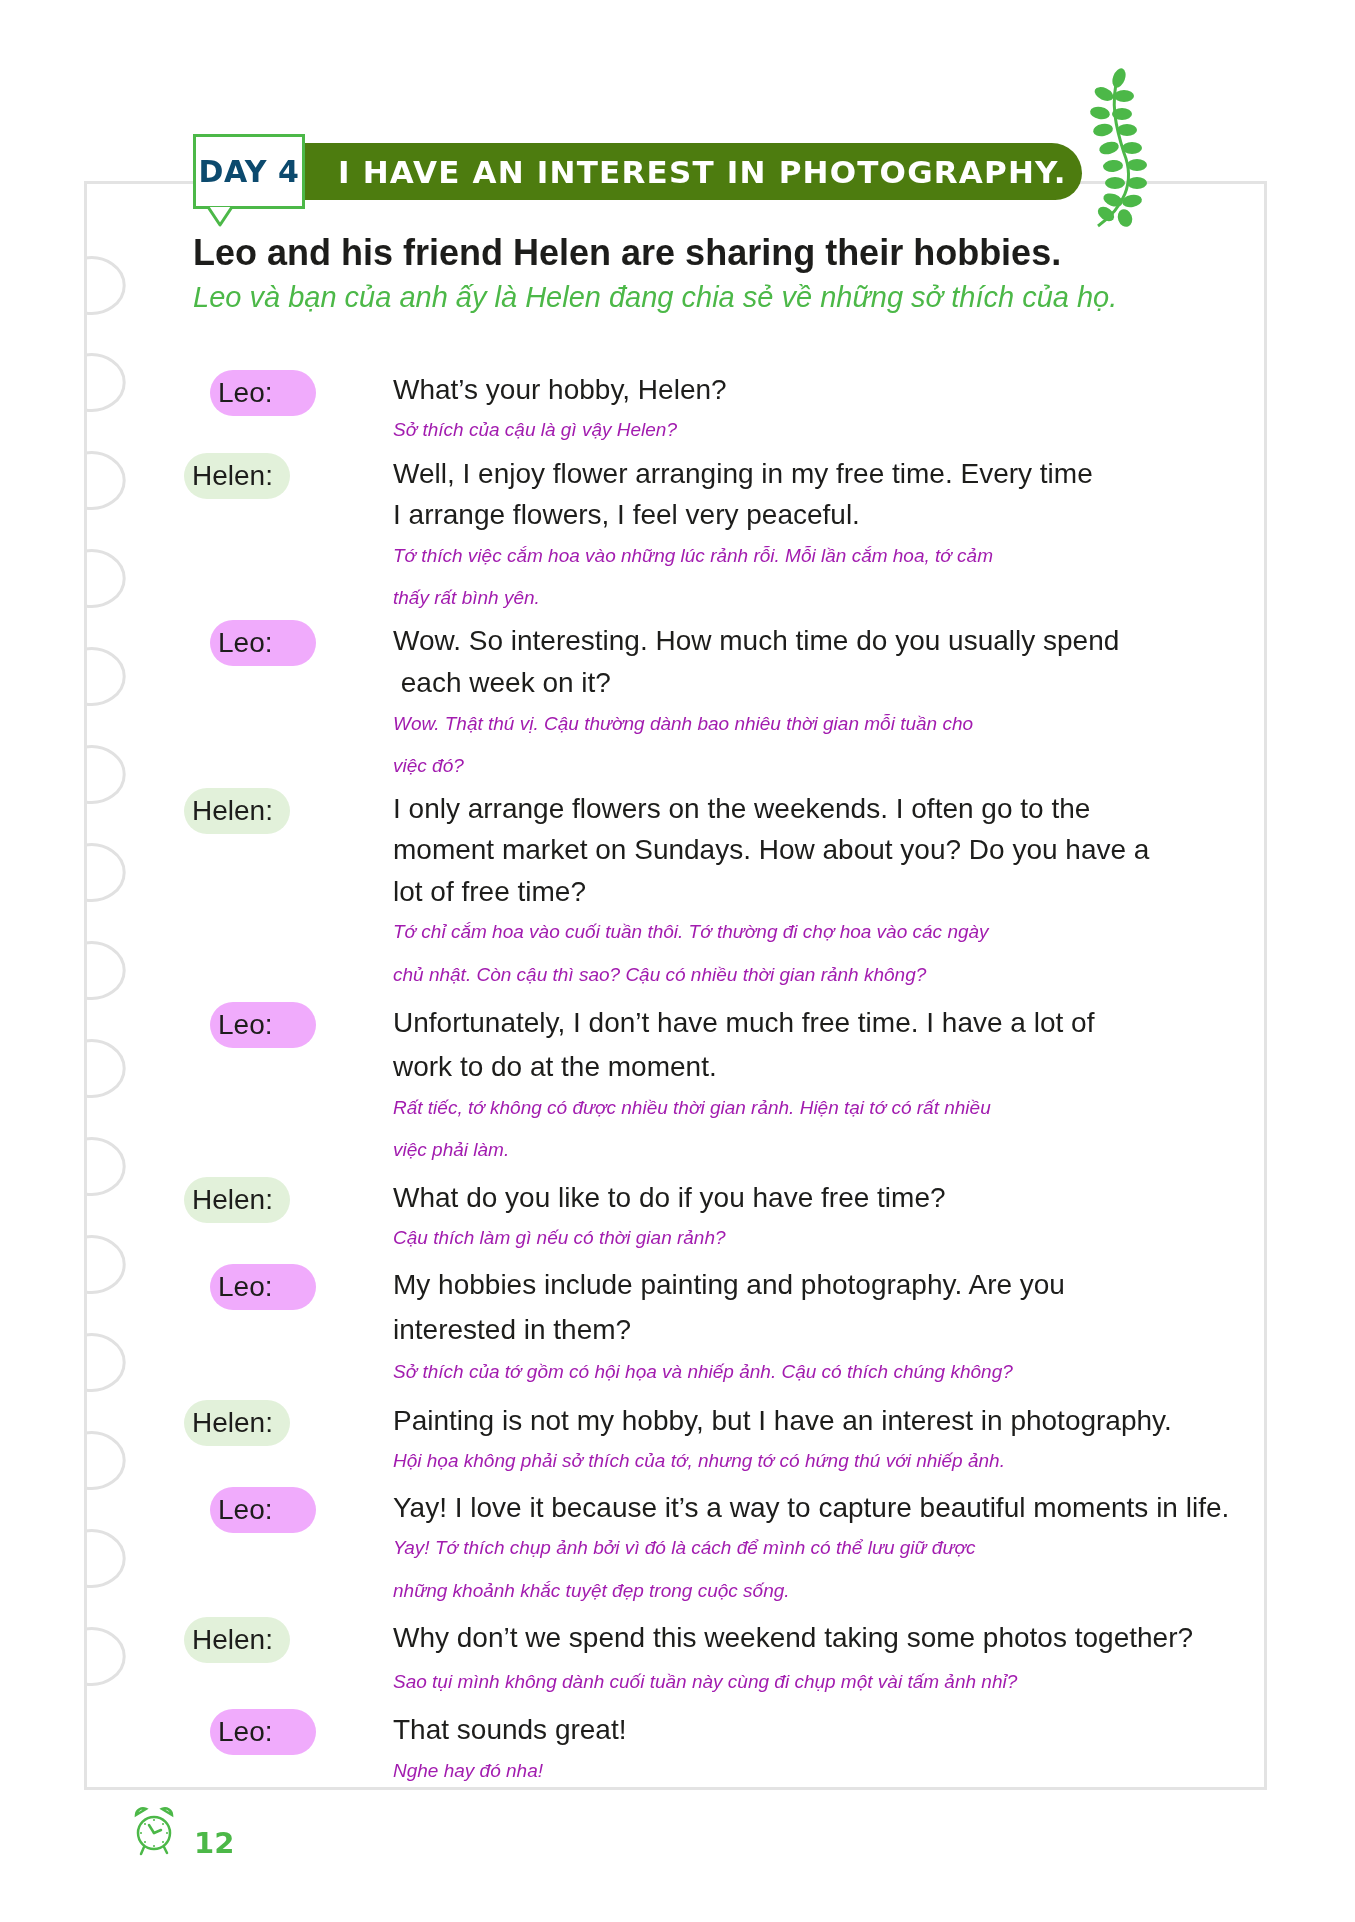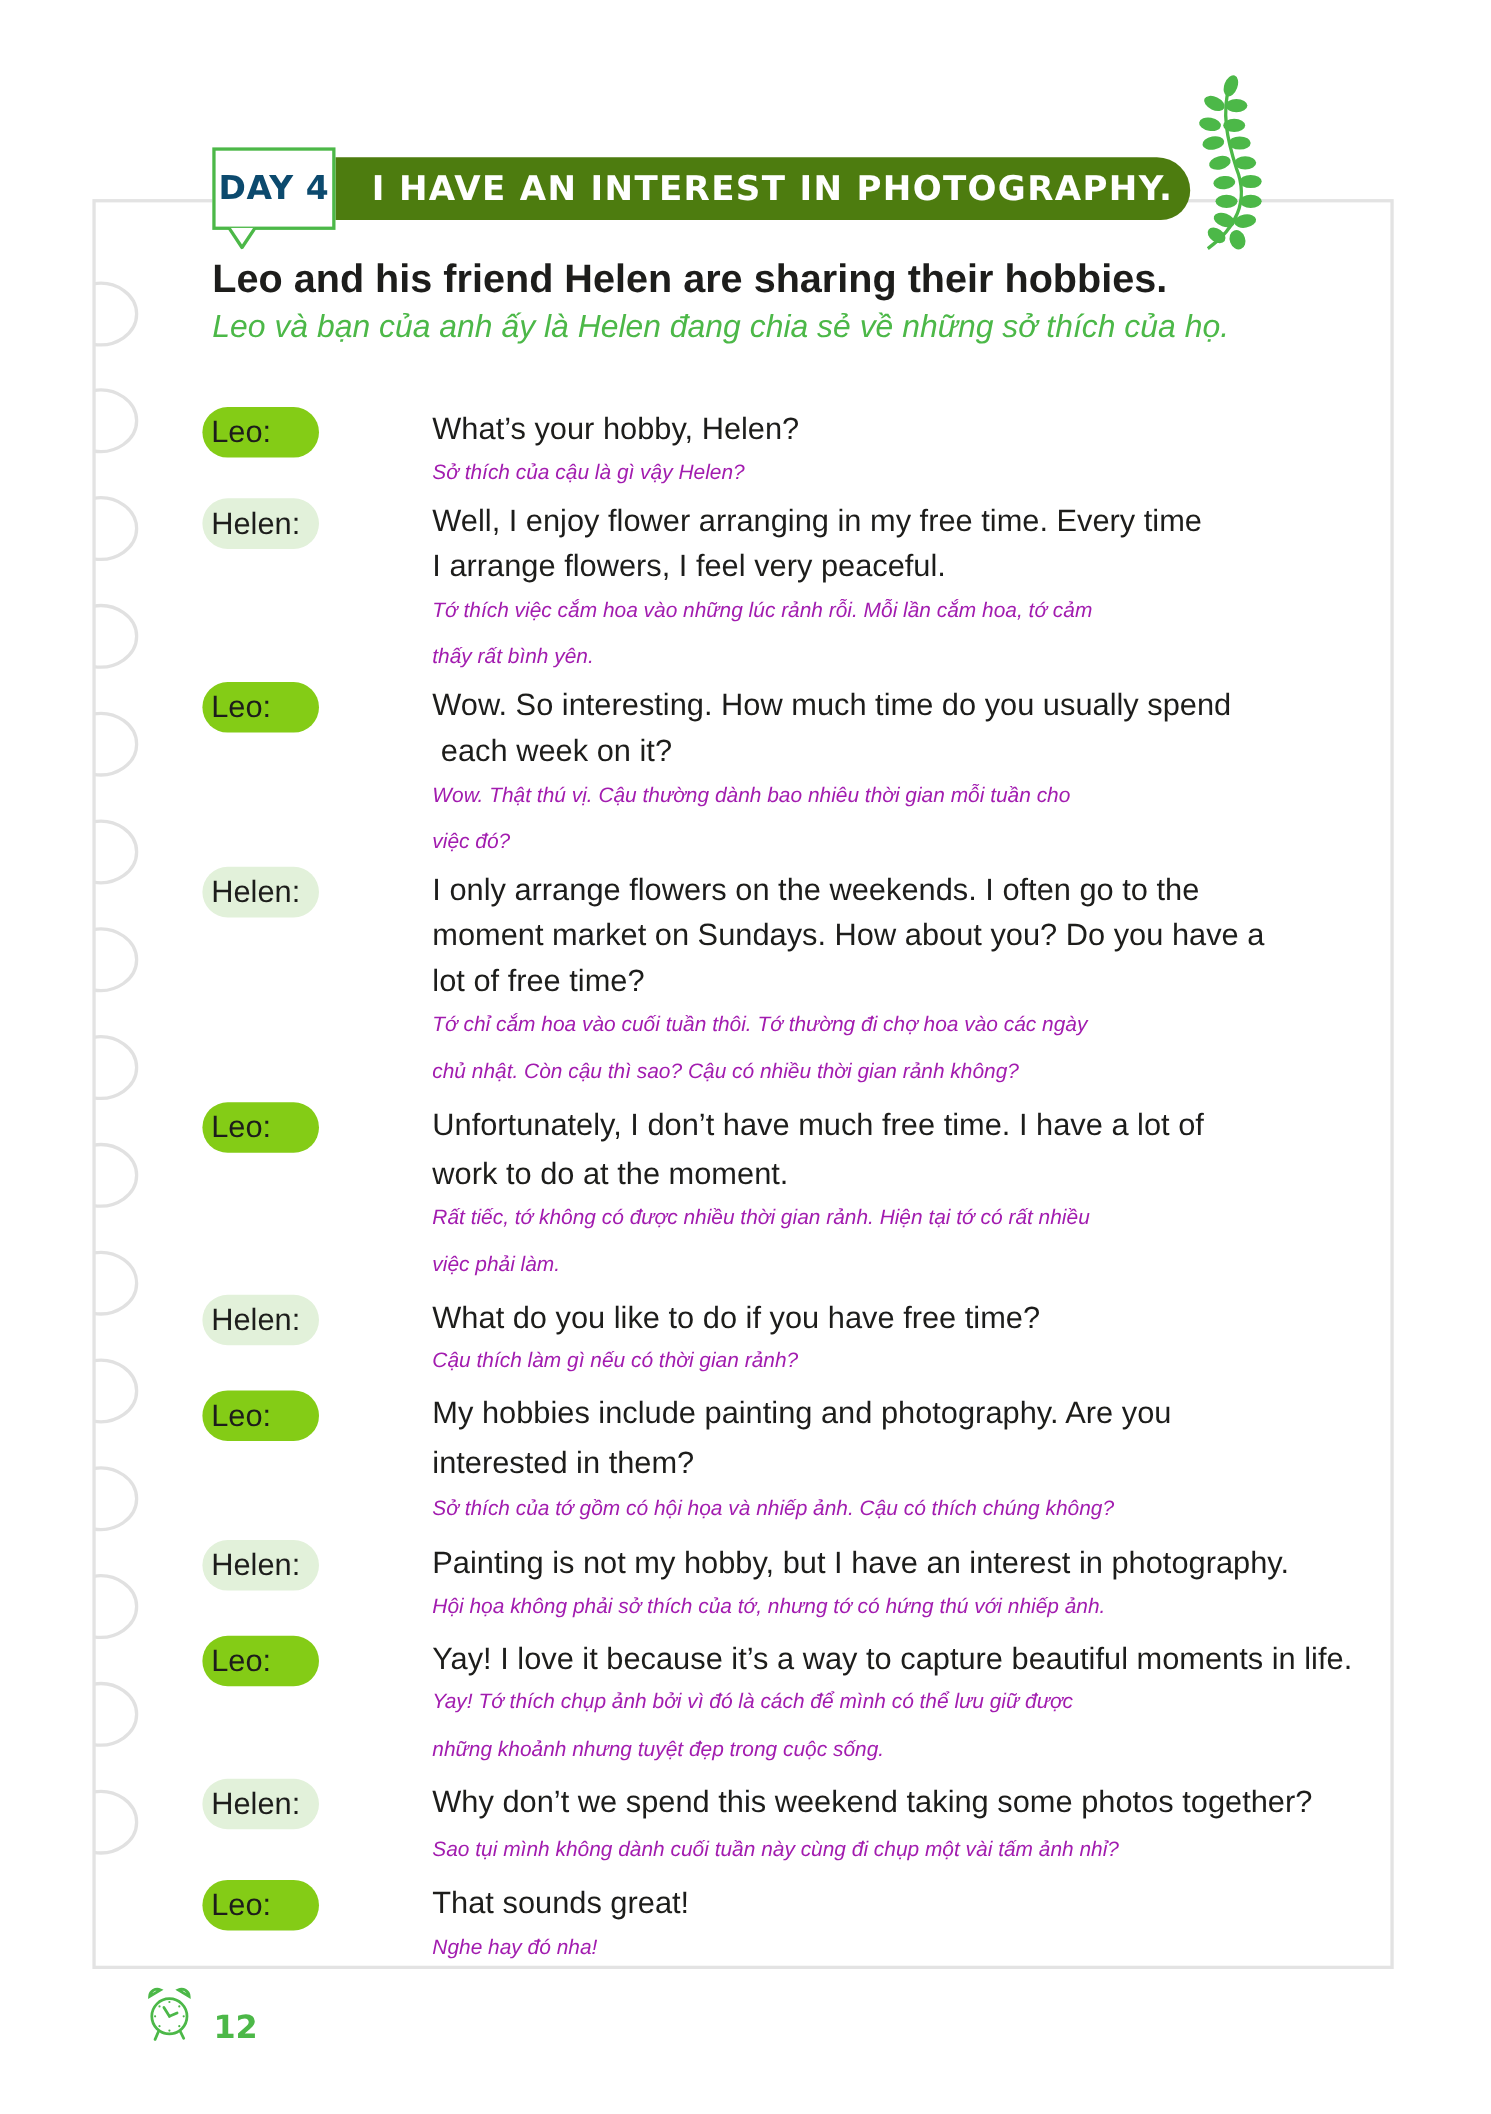--- a/index.html
+++ b/index.html
@@ -45,21 +45,21 @@
 
     .line { position: absolute; white-space: nowrap; font-family: "Liberation Sans", sans-serif; }
     .en { left: 393px; font-size: 28px; color: #1d1d1b; }
     .vn { left: 393px; font-size: 19px; font-style: italic; color: #a21caf; }
 
     .speaker {
       position: absolute; left: 184px; width: 106px; height: 46px; border-radius: 23px;
       display: flex; align-items: center; padding-left: 8px;
       font-size: 28px; color: #1d1d1b; font-family: "Liberation Sans", sans-serif;
     }
-    .speaker.leo { background: #84cc16; }
+    .speaker.leo { background: #f0abfc; margin-left: 26px; }
     .speaker.helen { background: #e2f1da; }
 
     .footer-clock { position: absolute; left: 130px; top: 1803px; }
     .page-num {
       position: absolute; left: 194px; top: 1826px; font-size: 29px; font-weight: bold;
       color: #4cb848; font-family: "DejaVu Sans", sans-serif;
     }
   </style>
 </head>
 <body>
@@ -160,21 +160,21 @@
 <div class="line en" style="top:1314px">interested in them?</div>
 <div class="line vn" style="top:1361px">Sở thích của tớ gồm có hội họa và nhiếp ảnh. Cậu có thích chúng không?</div>
 
 <div class="speaker helen" style="top:1400px">Helen:</div>
 <div class="line en" style="top:1405px">Painting is not my hobby, but I have an interest in photography.</div>
 <div class="line vn" style="top:1450px">Hội họa không phải sở thích của tớ, nhưng tớ có hứng thú với nhiếp ảnh.</div>
 
 <div class="speaker leo" style="top:1487px">Leo:</div>
 <div class="line en" style="top:1492px">Yay! I love it because it’s a way to capture beautiful moments in life.</div>
 <div class="line vn" style="top:1537px">Yay! Tớ thích chụp ảnh bởi vì đó là cách để mình có thể lưu giữ được</div>
-<div class="line vn" style="top:1580px">những khoảnh nhưng tuyệt đẹp trong cuộc sống.</div>
+<div class="line vn" style="top:1580px">những khoảnh khắc tuyệt đẹp trong cuộc sống.</div>
 
 <div class="speaker helen" style="top:1617px">Helen:</div>
 <div class="line en" style="top:1622px">Why don’t we spend this weekend taking some photos together?</div>
 <div class="line vn" style="top:1671px">Sao tụi mình không dành cuối tuần này cùng đi chụp một vài tấm ảnh nhỉ?</div>
 
 <div class="speaker leo" style="top:1709px">Leo:</div>
 <div class="line en" style="top:1714px">That sounds great!</div>
 <div class="line vn" style="top:1760px">Nghe hay đó nha!</div>
 
 <svg class="footer-clock" width="48" height="56" viewBox="0 0 48 56">

